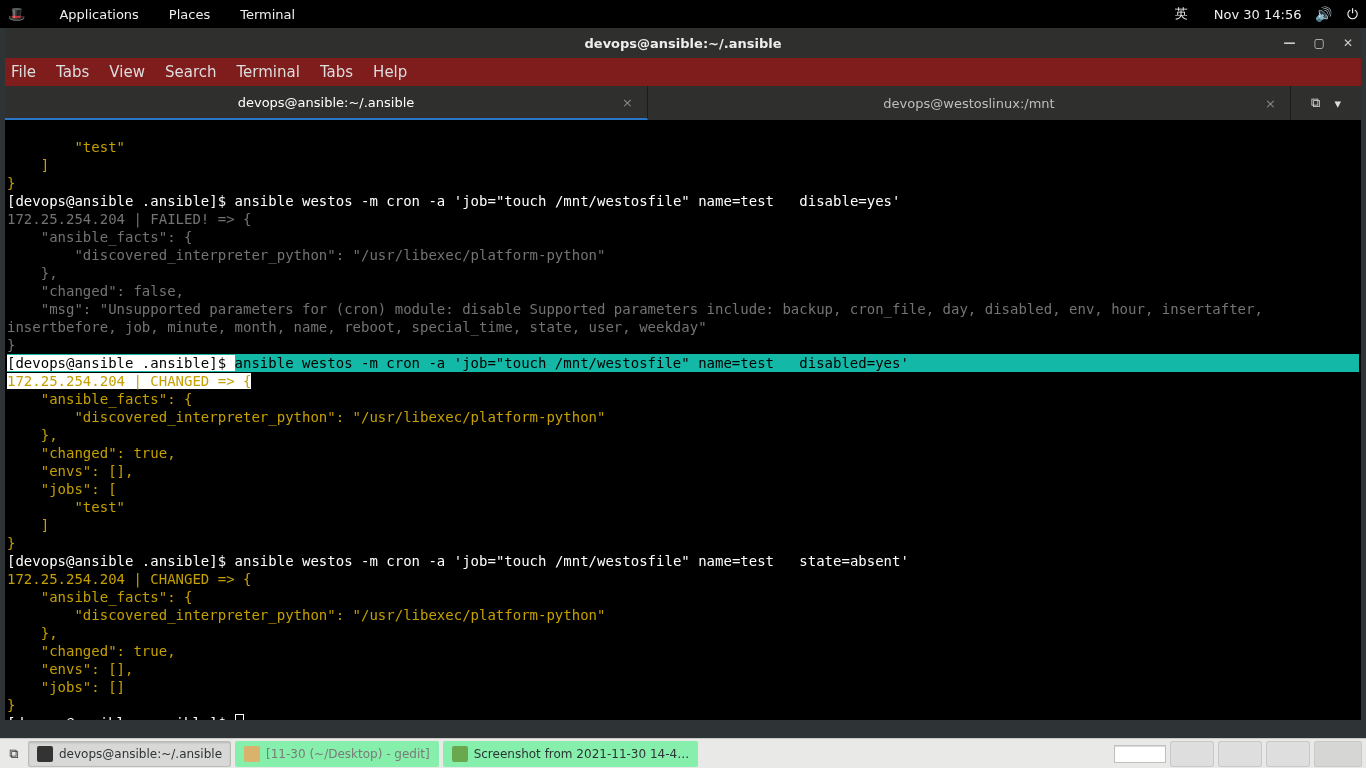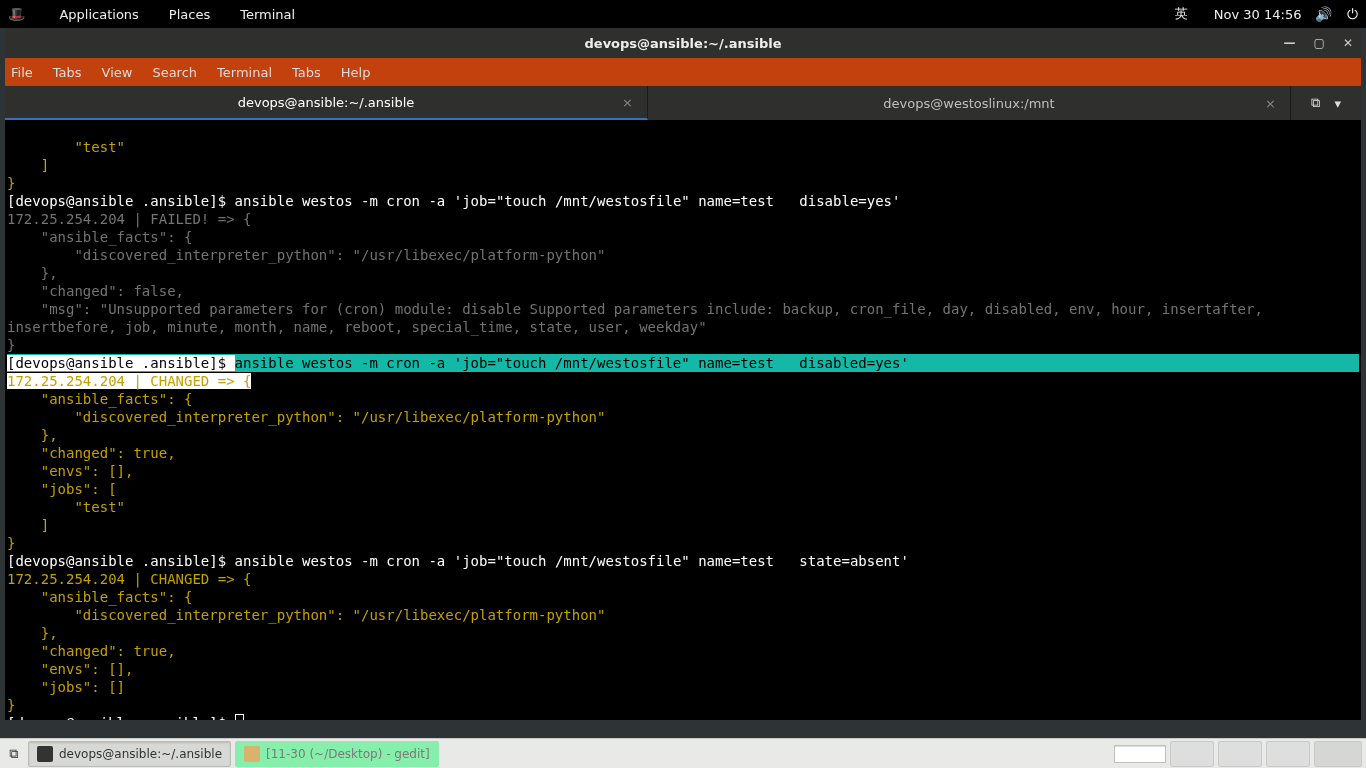--- a/index.html
+++ b/index.html
@@ -24,23 +24,23 @@
 }
 .titlebar {
   height: 30px; background: #2f2f2e; color: #eee;
   display: flex; align-items: center; justify-content: center;
   position: relative; border-radius: 6px 6px 0 0;
   font-weight: 600; font-size: 13px;
 }
 .titlebar-ctrls { position: absolute; right: 8px; display: flex; gap: 18px; }
 .titlebar-ctrl { color: #ccc; font-size: 12px; cursor: default; }
 .menubar {
-  height: 28px; background: #c2410c; color: #ddd;
+  height: 28px; background: #7f1d1d; color: #ddd;
   display: flex; align-items: center; padding: 0 6px; gap: 20px;
-  font-size: 13px;
+  font-size: 15px;
 }
 .tab-strip {
   height: 34px; background: #2f2f2e;
   display: flex; align-items: stretch;
 }
 .tab {
   flex: 1; display: flex; align-items: center; justify-content: center;
   position: relative; color: #bfbfbf; font-size: 13px;
   border-right: 1px solid #1b1b1b;
 }
@@ -182,19 +182,23 @@
 <div class="taskbar">
   <div class="switcher">⧉</div>
   <div class="task-btn active">
     <span class="ico" style="background:#333"></span>
     <span>devops@ansible:~/.ansible</span>
   </div>
   <div class="task-btn dim">
     <span class="ico" style="background:#d9b36c"></span>
     <span>[11-30 (~/Desktop) - gedit]</span>
   </div>
+  <div class="task-btn">
+    <span class="ico" style="background:#6aa84f"></span>
+    <span>Screenshot from 2021-11-30 14-4…</span>
+  </div>
   <div class="spacer"></div>
   <div class="trough"></div>
   <div class="tray-btn"></div>
   <div class="tray-btn"></div>
   <div class="tray-btn"></div>
   <div class="tray-btn end"></div>
 </div>
 
 </body></html>

